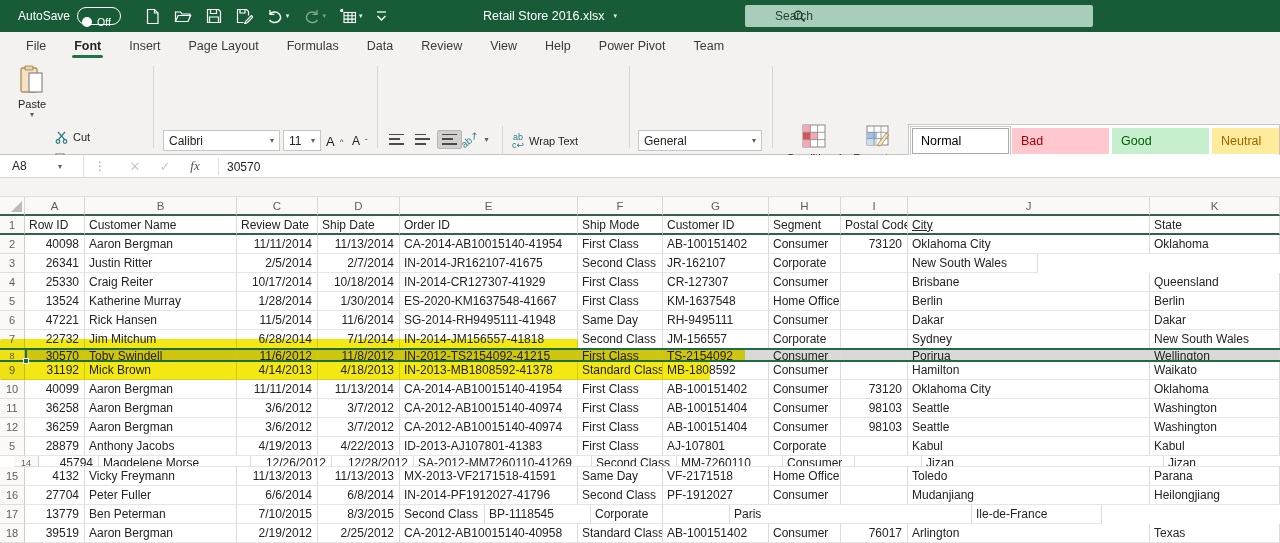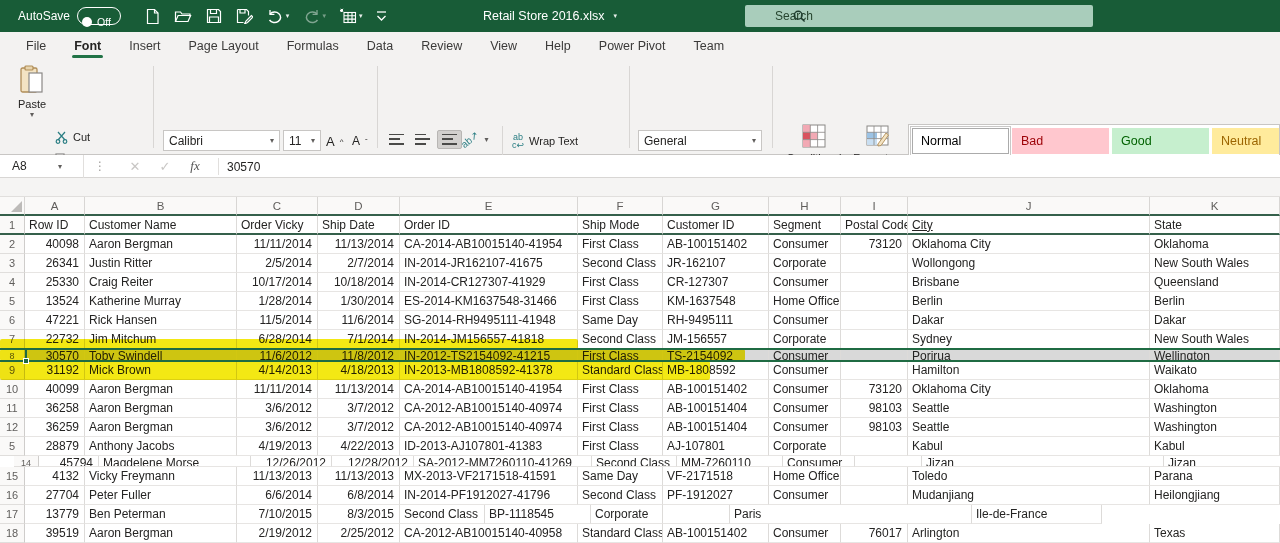--- a/index.html
+++ b/index.html
@@ -506,21 +506,21 @@
         <div class="gcell gut darkline" style="width: 25px; min-width: 25px;">
           <span>1</span>
         </div>
         <div class="gcell darkline" style="width: 60px; min-width: 60px;">
           <span>Row ID</span>
         </div>
         <div class="gcell darkline" style="width: 152px; min-width: 152px;">
           <span>Customer Name</span>
         </div>
         <div class="gcell darkline" style="width: 81px; min-width: 81px;">
-          <span>Order Vicky</span>
+          <span>Review Date</span>
         </div>
         <div class="gcell darkline" style="width: 82px; min-width: 82px;">
           <span>Ship Date</span>
         </div>
         <div class="gcell darkline" style="width: 178px; min-width: 178px;">
           <span>Order ID</span>
         </div>
         <div class="gcell darkline" style="width: 85px; min-width: 85px;">
           <span>Ship Mode</span>
         </div>
@@ -600,23 +600,20 @@
         <div class="gcell" style="width: 85px; min-width: 85px;">
           <span>Second Class</span>
         </div>
         <div class="gcell" style="width: 106px; min-width: 106px;">
           <span>JR-162107</span>
         </div>
         <div class="gcell" style="width: 72px; min-width: 72px;">
           <span>Corporate</span>
         </div>
         <div class="gcell r" style="width: 67px; min-width: 67px;"></div>
-        <div class="gcell" style="width: 242px; min-width: 242px;">
-          <span>Wollongong</span>
-        </div>
         <div class="gcell" style="width: 130px; min-width: 130px;">
           <span>New South Wales</span>
         </div>
       </div>
       <div class="grow" style="height: 19px;">
         <div class="gcell gut" style="width: 25px; min-width: 25px;">
           <span>4</span>
         </div>
         <div class="gcell r" style="width: 60px; min-width: 60px;">
           <span>25330</span>
@@ -660,21 +657,21 @@
         <div class="gcell" style="width: 152px; min-width: 152px;">
           <span>Katherine Murray</span>
         </div>
         <div class="gcell r" style="width: 81px; min-width: 81px;">
           <span>1/28/2014</span>
         </div>
         <div class="gcell r" style="width: 82px; min-width: 82px;">
           <span>1/30/2014</span>
         </div>
         <div class="gcell" style="width: 178px; min-width: 178px;">
-          <span>ES-2014-KM1637548-31466</span>
+          <span>ES-2020-KM1637548-41667</span>
         </div>
         <div class="gcell" style="width: 85px; min-width: 85px;">
           <span>First Class</span>
         </div>
         <div class="gcell" style="width: 106px; min-width: 106px;">
           <span>KM-1637548</span>
         </div>
         <div class="gcell" style="width: 72px; min-width: 72px;">
           <span>Home Office</span>
         </div>

